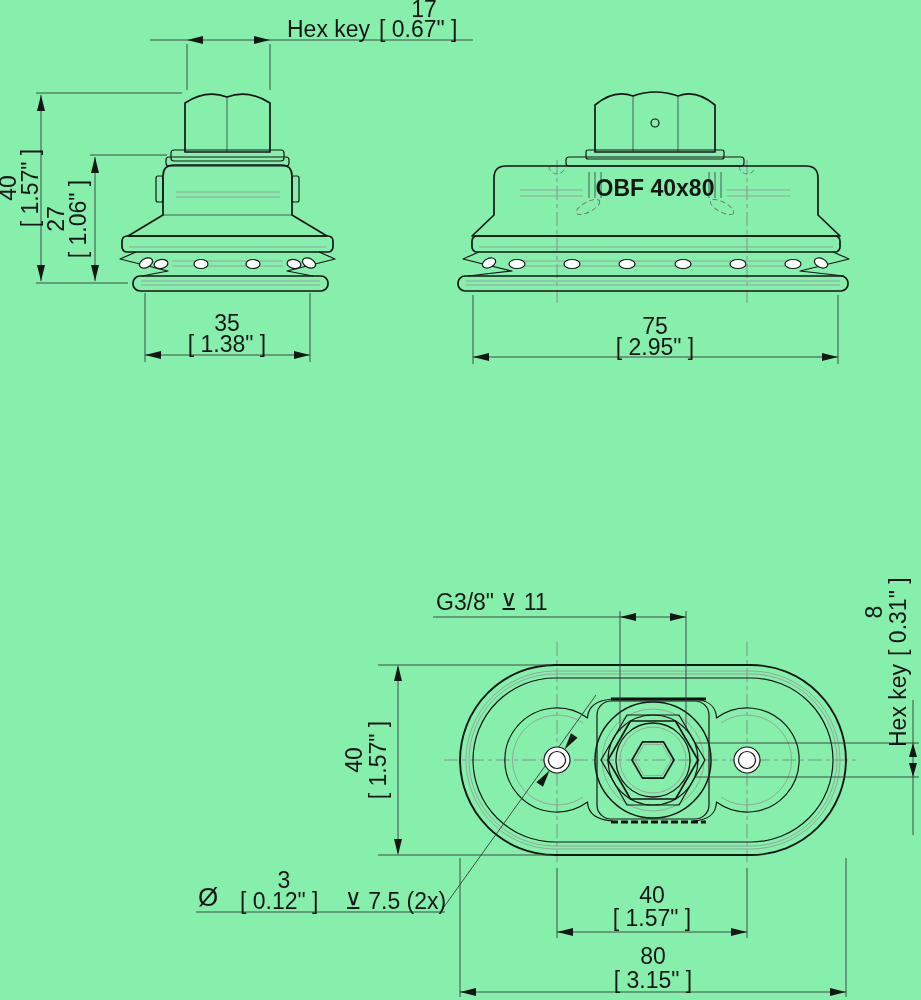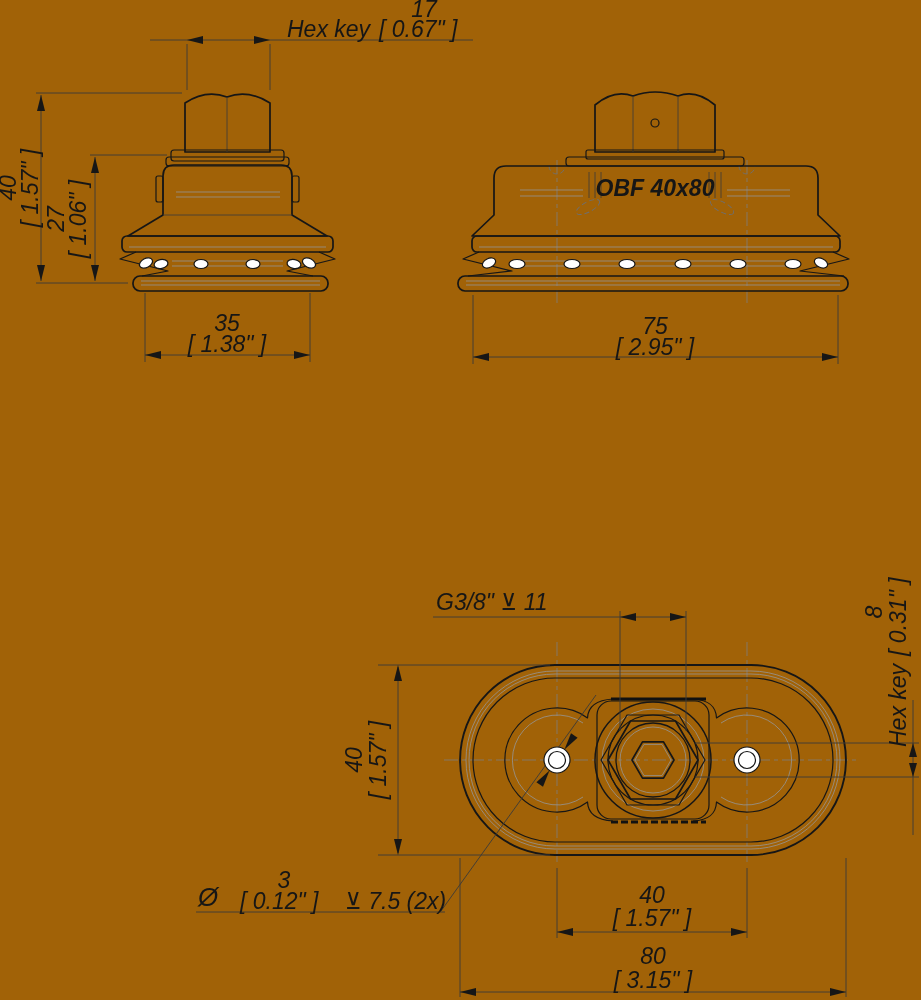--- a/index.html
+++ b/index.html
@@ -1,16 +1,16 @@
 <!DOCTYPE html>
 <html><head>
 <meta charset="utf-8">
 <style>
   html,body{margin:0;padding:0;background:#fff;}
-  .sheet{position:relative;width:921px;height:1000px;background:#a16207;overflow:hidden;font-style:italic;}
+  .sheet{position:relative;width:921px;height:1000px;background:#86efac;overflow:hidden;}
   svg{display:block;}
   svg text{font-family:"Liberation Sans","DejaVu Sans",sans-serif;fill:#161616;font-size:23px;}
   svg text.bold{font-weight:bold;}
   svg text.big{font-size:26px;}
   .outline{stroke:#161616;stroke-width:1.7;fill:none;stroke-linejoin:round;}
   .outline2{stroke:#161616;stroke-width:1.2;fill:none;stroke-linejoin:round;}
   .thin{stroke:#3a3a3a;stroke-width:.8;fill:none;}
   .gray{stroke:#969696;stroke-width:.8;fill:none;}
   .dim{stroke:#3a3a3a;stroke-width:.9;fill:none;}
   .arrow{fill:#161616;stroke:none;}

